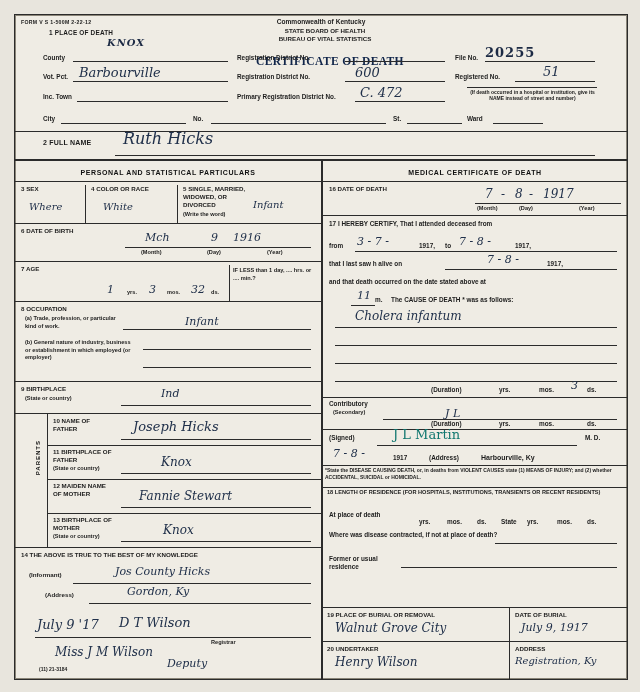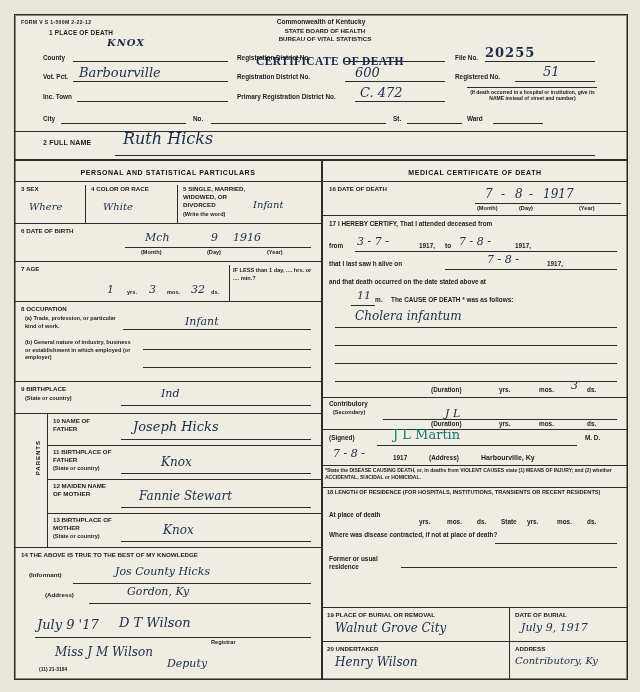--- a/index.html
+++ b/index.html
@@ -274,16 +274,16 @@
     <div class="fl" style="left:500px;top:596px;">DATE OF BURIAL</div>
     <div class="rule" style="left:494px;top:592px;width:1px;height:34px;"></div>
     <div class="hw" style="position:absolute;left:320px;top:606px;font-size:12px;">Walnut Grove City</div>
     <div class="hw" style="position:absolute;left:506px;top:606px;font-size:11px;">July 9, 1917</div>
     <div class="rule" style="left:306px;top:626px;width:306px;height:1px;"></div>
 
     <div class="fl" style="left:312px;top:630px;">20 UNDERTAKER</div>
     <div class="fl" style="left:500px;top:630px;">ADDRESS</div>
     <div class="rule" style="left:494px;top:626px;width:1px;height:38px;"></div>
     <div class="hw" style="position:absolute;left:320px;top:640px;font-size:12px;">Henry Wilson</div>
-    <div class="hw" style="position:absolute;left:500px;top:640px;font-size:10px;">Contributory, Ky</div>
+    <div class="hw" style="position:absolute;left:500px;top:640px;font-size:10px;">Registration, Ky</div>
 
   </div>
 </div>
 
 </body></html>

